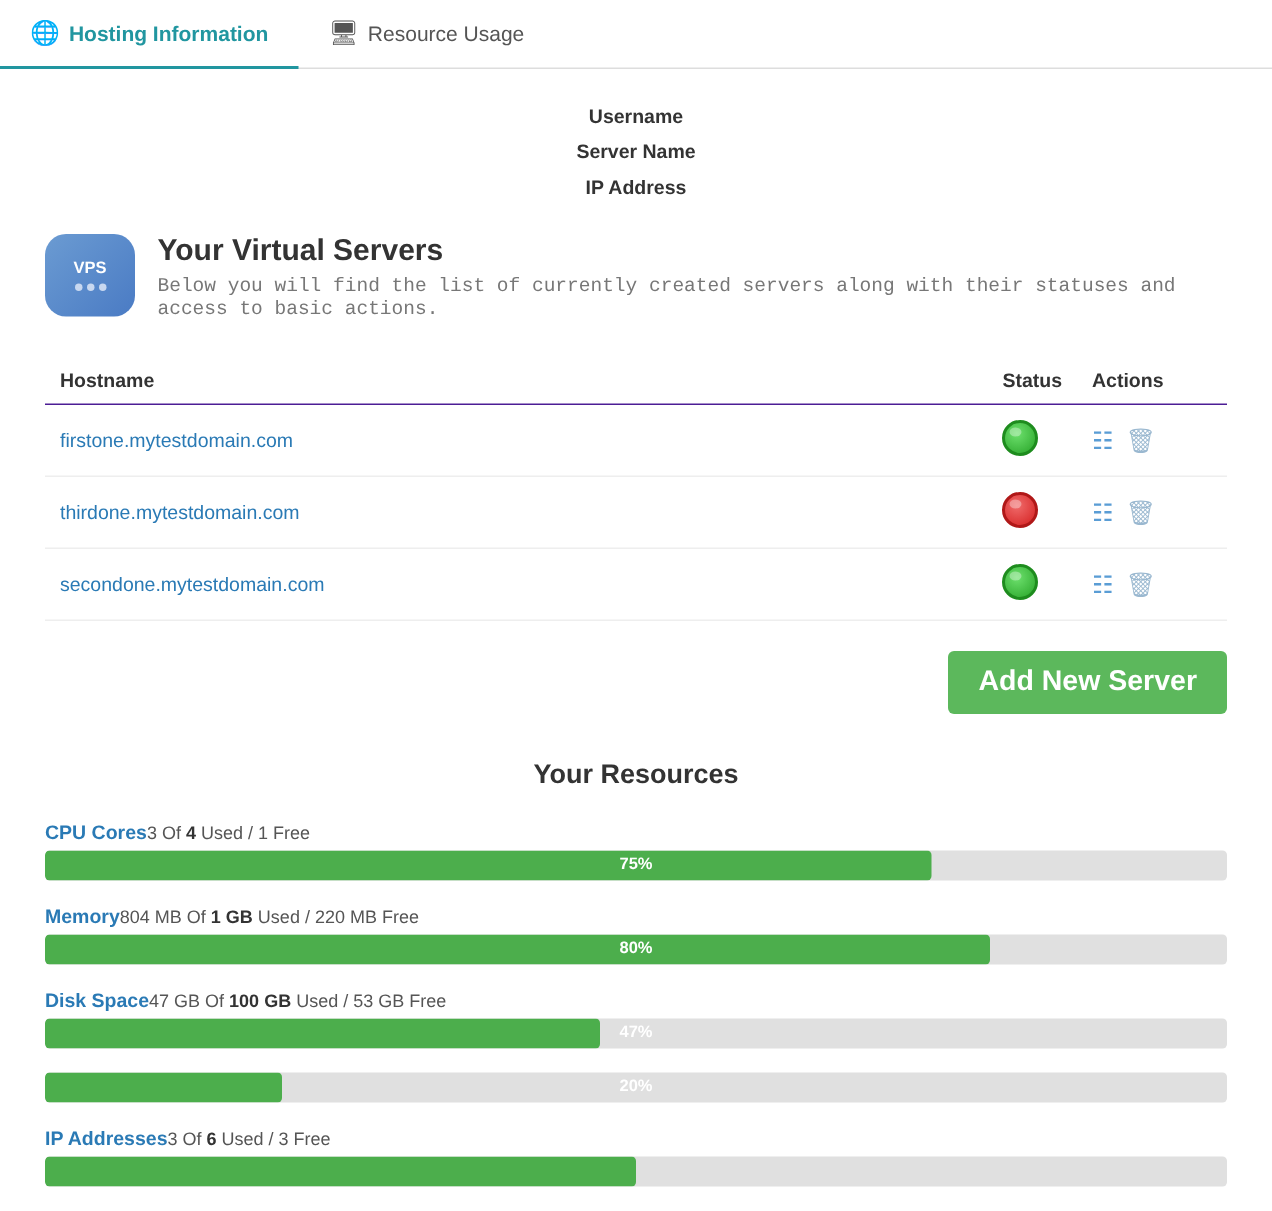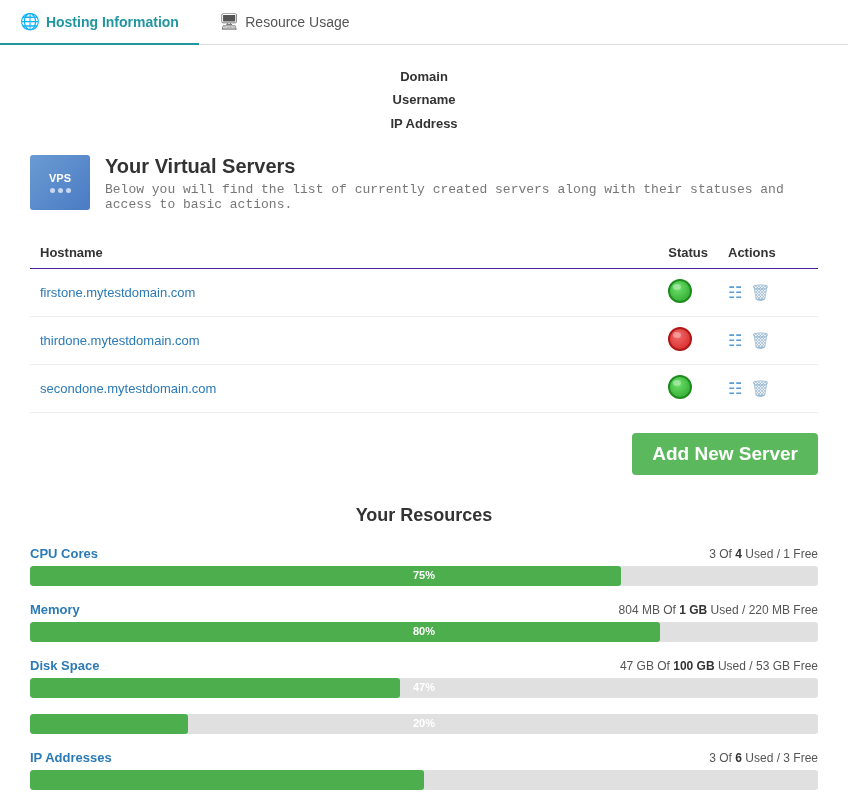--- a/index.html
+++ b/index.html
@@ -31,21 +31,21 @@
     
     .info-block { text-align: center; margin-bottom: 20px; }
     .info-block .info-label { font-weight: bold; font-size: 13px; line-height: 1.8; }
 
     
     .vps-section { display: flex; align-items: flex-start; gap: 15px; margin-bottom: 25px; }
     .vps-icon {
       width: 60px;
       height: 55px;
       background: linear-gradient(135deg, #6b9bd2, #4a7bc4);
-      border-radius: 3px;
+      border-radius: 14px;
       display: flex;
       flex-direction: column;
       align-items: center;
       justify-content: center;
       color: white;
       font-weight: bold;
       font-size: 11px;
       flex-shrink: 0;
       position: relative;
     }
@@ -130,21 +130,21 @@
       text-align: center;
       font-size: 18px;
       font-weight: bold;
       margin-bottom: 20px;
       color: #333;
     }
 
     .resource-item { margin-bottom: 16px; }
     .resource-header {
       display: flex;
-      justify-content: space-between;
+      justify-content: flex-start;
       margin-bottom: 5px;
       align-items: baseline;
     }
     .resource-label { font-size: 13px; color: #2a7ab5; font-weight: bold; }
     .resource-stats { font-size: 12px; color: #555; }
     .resource-stats strong { font-weight: bold; color: #333; }
     .progress-bar-bg {
       background: #e0e0e0;
       border-radius: 3px;
       height: 20px;
@@ -180,22 +180,22 @@
   </div>
   <div class="tab">
     <span class="tab-icon">🖥</span>
     <span>Resource Usage</span>
   </div>
 </div>
 
 <div class="content">
 
   <div class="info-block">
-    <div class="info-label">Domain</div>
     <div class="info-label">Username</div>
+    <div class="info-label">Server Name</div>
     <div class="info-label">IP Address</div>
   </div>
 
   <div class="vps-section">
     <div class="vps-icon">
       <span>VPS</span>
       <div class="vps-dots">
         <div class="vps-dot"></div>
         <div class="vps-dot"></div>
         <div class="vps-dot"></div>

